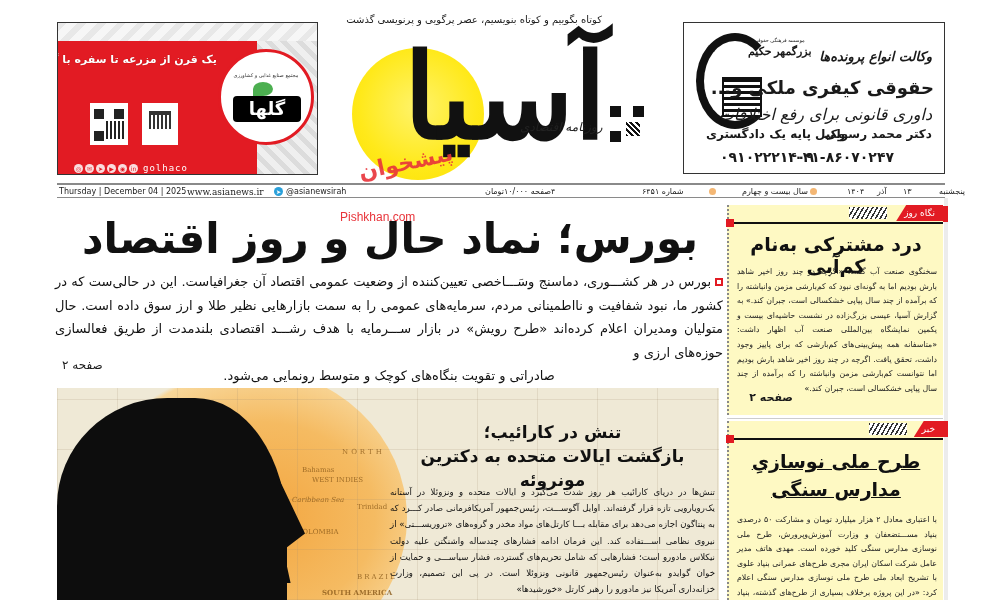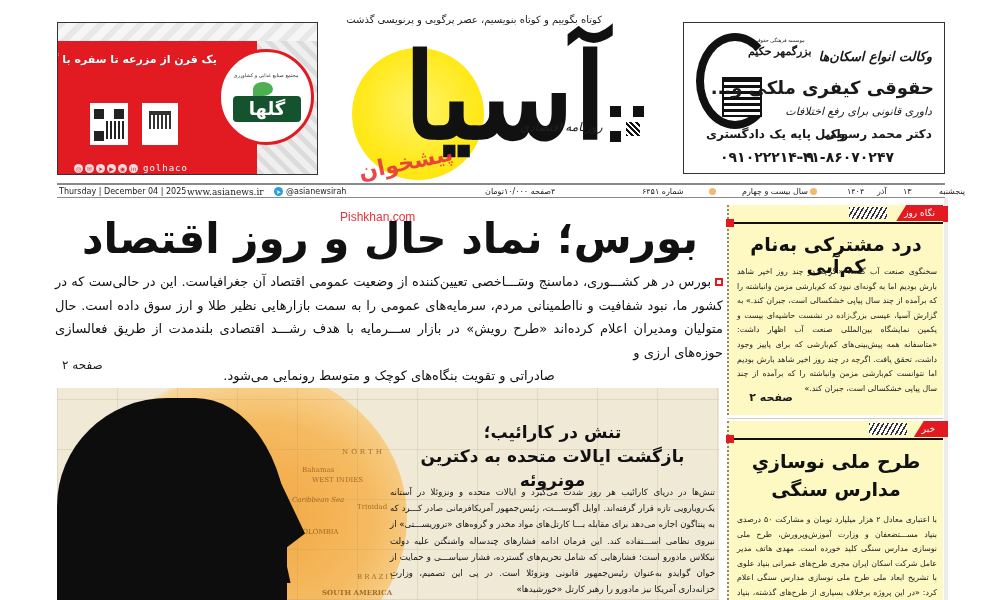--- a/index.html
+++ b/index.html
@@ -41,21 +41,21 @@
   .ad-left .logo-circle .chef-text {
     position: absolute; top: 20px; left: 10px; right: 10px;
     font-size: 5px; text-align: center; direction: rtl; color: #333;
   }
   .ad-left .logo-circle .leaf {
     position: absolute; top: 30px; left: 32px; width: 20px; height: 14px;
     background: #4caf50; border-radius: 50% 50% 50% 0;
   }
   .ad-left .logo-circle .brand {
     position: absolute; top: 44px; left: 12px; right: 10px; height: 26px;
-    background: #14532d; color: #fff; border-radius: 4px;
+    background: #000000; color: #fff; border-radius: 4px;
     font-weight: bold; font-size: 18px; text-align: center; line-height: 26px;
     direction: rtl;
   }
   .ad-left .qr-box {
     position: absolute; left: 32px; top: 80px; width: 38px; height: 42px;
     background: #fff;
     background-image:
       linear-gradient(#222 0 0), linear-gradient(#222 0 0), linear-gradient(#222 0 0),
       repeating-linear-gradient(90deg, #222 0 2px, #fff 2px 4px);
     background-size: 10px 10px, 10px 10px, 10px 10px, 18px 18px;
@@ -138,21 +138,21 @@
     position: absolute; left: 64px; top: 22px; font-size: 11px; font-weight: bold; direction: rtl; white-space: nowrap; font-family: Liberation Serif, serif;
   }
   .ad-right .l1 {
     position: absolute; right: 12px; top: 26px; font-size: 13px; font-style: italic; font-weight: bold;
     direction: rtl; white-space: nowrap; font-family: "DejaVu Serif", serif;
   }
   .ad-right .l2 {
     position: absolute; right: 10px; top: 54px; font-size: 18px; font-weight: bold; direction: rtl; white-space: nowrap;
   }
   .ad-right .l3 {
-    position: absolute; right: 12px; top: 82px; font-size: 11px; font-style: italic; direction: rtl; white-space: nowrap;
+    position: absolute; right: 12px; top: 82px; font-size: 16px; font-style: italic; direction: rtl; white-space: nowrap;
     font-family: "DejaVu Serif", serif;
   }
   .ad-right .l4a { position: absolute; right: 12px; top: 104px; font-size: 12px; font-weight: bold; direction: rtl; white-space: nowrap; }
   .ad-right .l4b { position: absolute; left: 22px; top: 104px; font-size: 12px; font-weight: bold; direction: rtl; white-space: nowrap; }
   .ad-right .p1 { position: absolute; right: 50px; top: 126px; font-size: 14px; font-weight: bold; white-space: nowrap; }
   .ad-right .p2 { position: absolute; left: 36px; top: 126px; font-size: 14px; font-weight: bold; white-space: nowrap; }
 
   
   .infobar {
     left: 57px; top: 183px; width: 888px; height: 15px;
@@ -284,21 +284,21 @@
 <div class="abs sun"></div>
 <div class="abs logo-word">آسیا</div>
 <div class="abs logo-sub">روزنامه اقتصادی</div>
 <div class="abs mast-qr"></div>
 
 <div class="abs ad-right">
   <div class="emblem"></div>
   <div class="scale"></div>
   <div class="firm-small">موسسه فرهنگی حقوقی</div>
   <div class="firm">بزرگمهر حکیم</div>
-  <div class="l1">وکالت انواع اسکان‌ها</div>
+  <div class="l1">وکالت انواع پرونده‌ها</div>
   <div class="l2">حقوقی کیفری ملکی و...</div>
   <div class="l3">داوری قانونی برای رفع اختلافات</div>
   <div class="l4a">دکتر محمد رسولی</div>
   <div class="l4b">وکیل پایه یک دادگستری</div>
   <div class="p1">۰۲۱-۸۶۰۷۰۲۴۷</div>
   <div class="p2">۰۹۱۰۲۲۲۱۴۰۹</div>
 </div>
 
 <div class="abs infobar">
   <span style="left:2px">Thursday | December 04 | 2025</span>
@@ -360,18 +360,18 @@
   <div class="side-page" style="top:186px; right:150px;">صفحه ۲</div>
 </div>
 
 <div class="abs side-divider"></div>
 
 <div class="abs side-box" style="top:421px; height:179px;">
   <div class="label-tab">خبر</div>
   <div class="hatch" style="right:36px;"></div>
   <div class="rule"></div>
   <div class="rule-dot"></div>
-  <div class="side-title" style="top:26px; line-height:28px;">
+  <div class="side-title" style="top:26px; line-height:28px;text-decoration:underline;">
     <div>طرح ملی نوسازیِ</div>
     <div>مدارس سنگی</div>
   </div>
   <div class="side-body" style="top:92px;">با اعتباری معادل ۲ هزار میلیارد تومان و مشارکت ۵۰ درصدی بنیاد مســـتضعفان و وزارت آموزش‌وپرورش، طرح ملی نوسازی مدارس سنگی کلید خورده است. مهدی هاتف مدیر عامل شرکت اسکان ایران مجری طرح‌های عمرانی بنیاد علوی‌ با تشریح ابعاد ملی طرح ملی نوسازی مدارس سنگی اعلام کرد: «در این پروژه برخلاف بسیاری از طرح‌های گذشته، بنیاد تنها</div>
 </div>
 
 </body></html>

